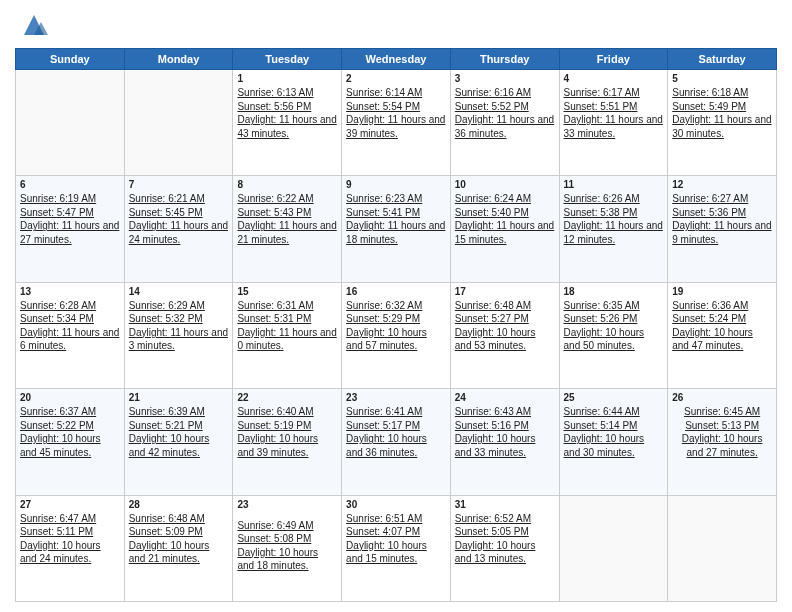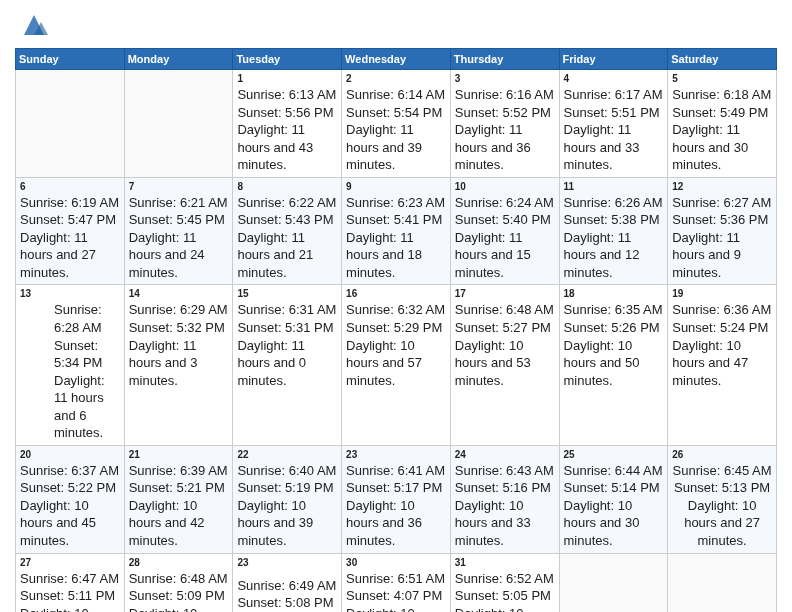--- a/index.html
+++ b/index.html
@@ -64,21 +64,21 @@
       flex: 1;
       border-collapse: collapse;
       table-layout: fixed;
     }
     .calendar th {
       background-color: #2a6db5;
       color: #fff;
       font-size: 11px;
       font-weight: bold;
       padding: 4px 3px;
-      text-align: left;
+      text-align: center;
       border: 1px solid #1a5a9a;
     }
     .calendar td {
       border: 1px solid #ccc;
       vertical-align: top;
       padding: 3px 4px;
       font-size: 8.5px;
       color: #222;
       background: #fff;
       height: 88px;
@@ -86,23 +86,24 @@
     .calendar tr:nth-child(even) td {
       background: #f5f8fc;
     }
     .day-num {
       font-size: 10px;
       font-weight: bold;
       display: block;
       margin-bottom: 2px;
     }
     .day-info {
-      font-size: 13px;
+      font-size: 10px;
       line-height: 1.35;
       color: #222;
+      text-decoration: underline;
     }
     .empty-cell {
       background: #f9f9f9 !important;
     }
   </style>
 </head>
 <body>
 
 <div class="page">
   <div class="header">
@@ -209,21 +210,21 @@
           <td>
             <span class="day-num">12</span>
             <div class="day-info" style="white-space: pre-line;">Sunrise: 6:27 AM
 Sunset: 5:36 PM
 Daylight: 11 hours and 9 minutes.</div>
           </td>
         </tr>
         <tr>
           <td>
             <span class="day-num">13</span>
-            <div class="day-info" style="white-space: pre-line; margin-left: 34px;">Sunrise: 6:28 AM
+            <div class="day-info" style="white-space: pre-line;">Sunrise: 6:28 AM
 Sunset: 5:34 PM
 Daylight: 11 hours and 6 minutes.</div>
           </td>
           <td>
             <span class="day-num">14</span>
             <div class="day-info" style="white-space: pre-line;">Sunrise: 6:29 AM
 Sunset: 5:32 PM
 Daylight: 11 hours and 3 minutes.</div>
           </td>
           <td>

